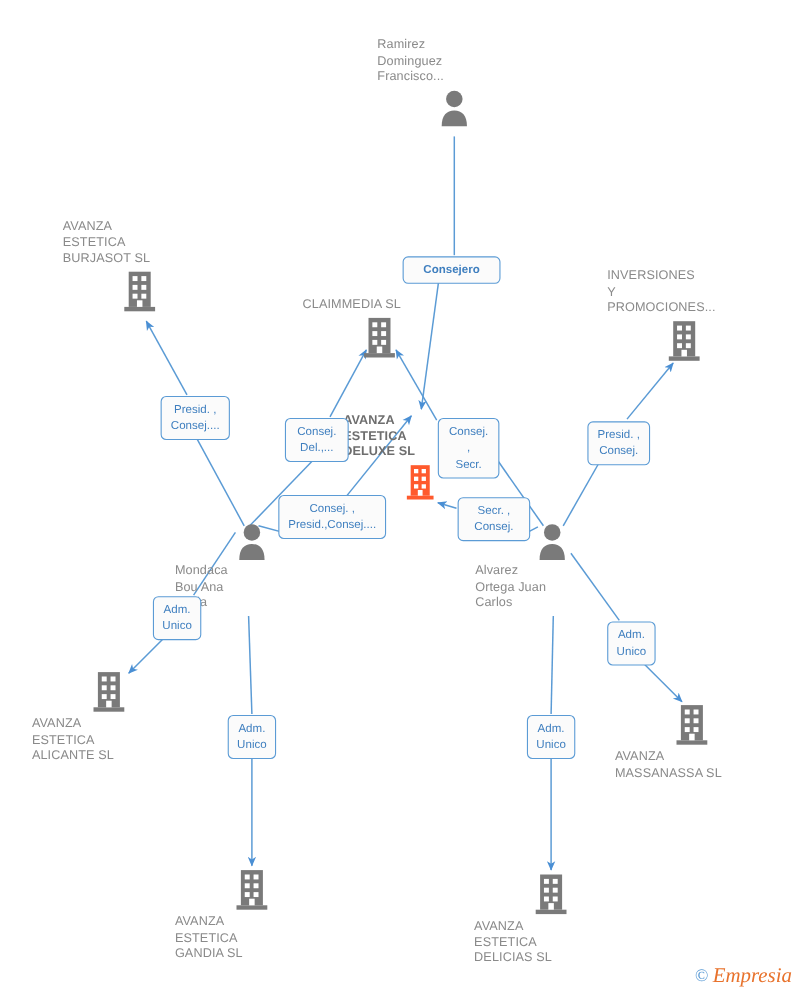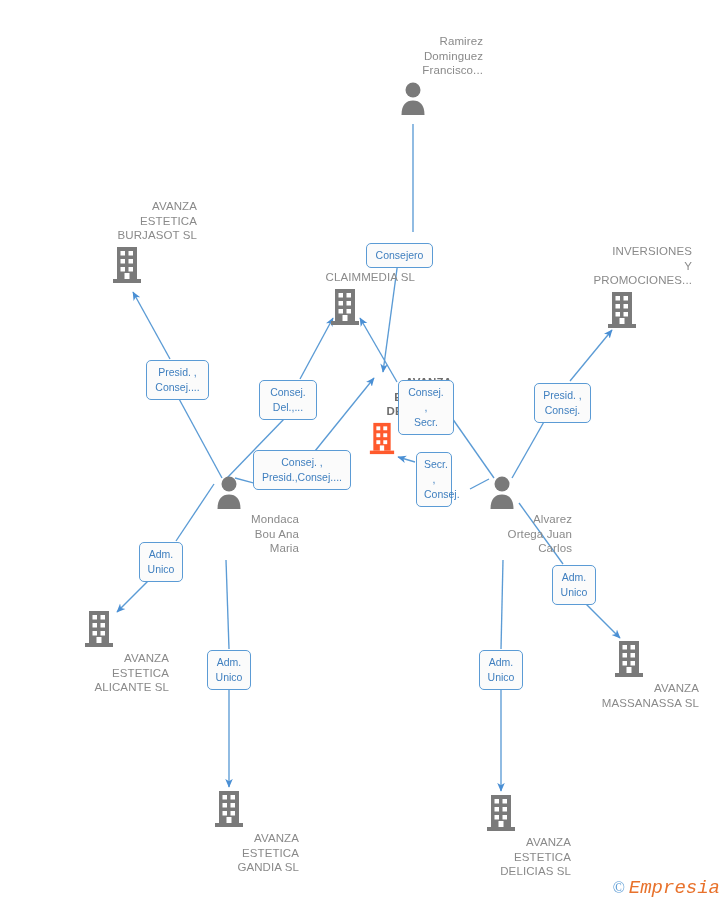--- a/index.html
+++ b/index.html
@@ -20,21 +20,21 @@
     left: 0;
     top: 0;
     width: 728px;
     height: 905px;
     pointer-events: none;
   }
   .node {
     position: absolute;
     width: 140px;
     margin-left: -70px;
-    text-align: right;
+    text-align: left;
     line-height: 14.5px;
   }
   .node-label {
     font-size: 11.5px;
     color: #8a8a8a;
     white-space: pre-line;
     letter-spacing: 0.1px;
   }
   .node-label.center-label {
     color: #6e6e6e;
@@ -71,21 +71,21 @@
     gap: 4px;
   }
   .wm-c {
     color: #5b9bd5;
     font-size: 16px;
     font-family: "Liberation Serif", serif;
   }
   .wm-text {
     color: #e8722c;
     font-size: 19px;
-    font-family: Liberation Mono, monospace;
+    font-family: Liberation Serif, serif;
     font-style: italic;
   }
 </style>
 </head>
 <body>
 
 <div id="canvas">
 
   <svg id="edges" viewBox="0 0 728 905">
     <defs>
@@ -286,30 +286,30 @@
       <rect x="16.5" y="13" width="4.5" height="4.5" fill="#ffffff"></rect>
       <rect x="8.5" y="21" width="4.5" height="4.5" fill="#ffffff"></rect>
       <rect x="16.5" y="21" width="4.5" height="4.5" fill="#ffffff"></rect>
       <rect x="12.5" y="27" width="5" height="6" fill="#ffffff"></rect>
     </svg>
     <div class="node-label">AVANZA
 ESTETICA
 DELICIAS SL</div>
   </div>
 
-  <div class="edge-label" style="left:366px; top:243px; width:67px;">Consejero</div>
+  <div class="edge-label" style="left:366px; top:233px; width:89px;font-weight:bold;">Consejero</div>
   <div class="edge-label" style="left:146px; top:360px; width:63px;">Presid. ,
 Consej....</div>
   <div class="edge-label" style="left:259px; top:380px; width:58px;">Consej.
 Del.,...</div>
   <div class="edge-label" style="left:253px; top:450px; width:98px;">Consej. ,
 Presid.,Consej....</div>
   <div class="edge-label" style="left:398px; top:380px; width:56px;">Consej. ,
 Secr.</div>
-  <div class="edge-label" style="left:416px; top:452px; width:36px;">Secr. ,
+  <div class="edge-label" style="left:416px; top:452px; width:66px;">Secr. ,
 Consej.</div>
   <div class="edge-label" style="left:534px; top:383px; width:57px;">Presid. ,
 Consej.</div>
   <div class="edge-label" style="left:139px; top:542px; width:44px;">Adm.
 Unico</div>
   <div class="edge-label" style="left:207px; top:650px; width:44px;">Adm.
 Unico</div>
   <div class="edge-label" style="left:552px; top:565px; width:44px;">Adm.
 Unico</div>
   <div class="edge-label" style="left:479px; top:650px; width:44px;">Adm.

